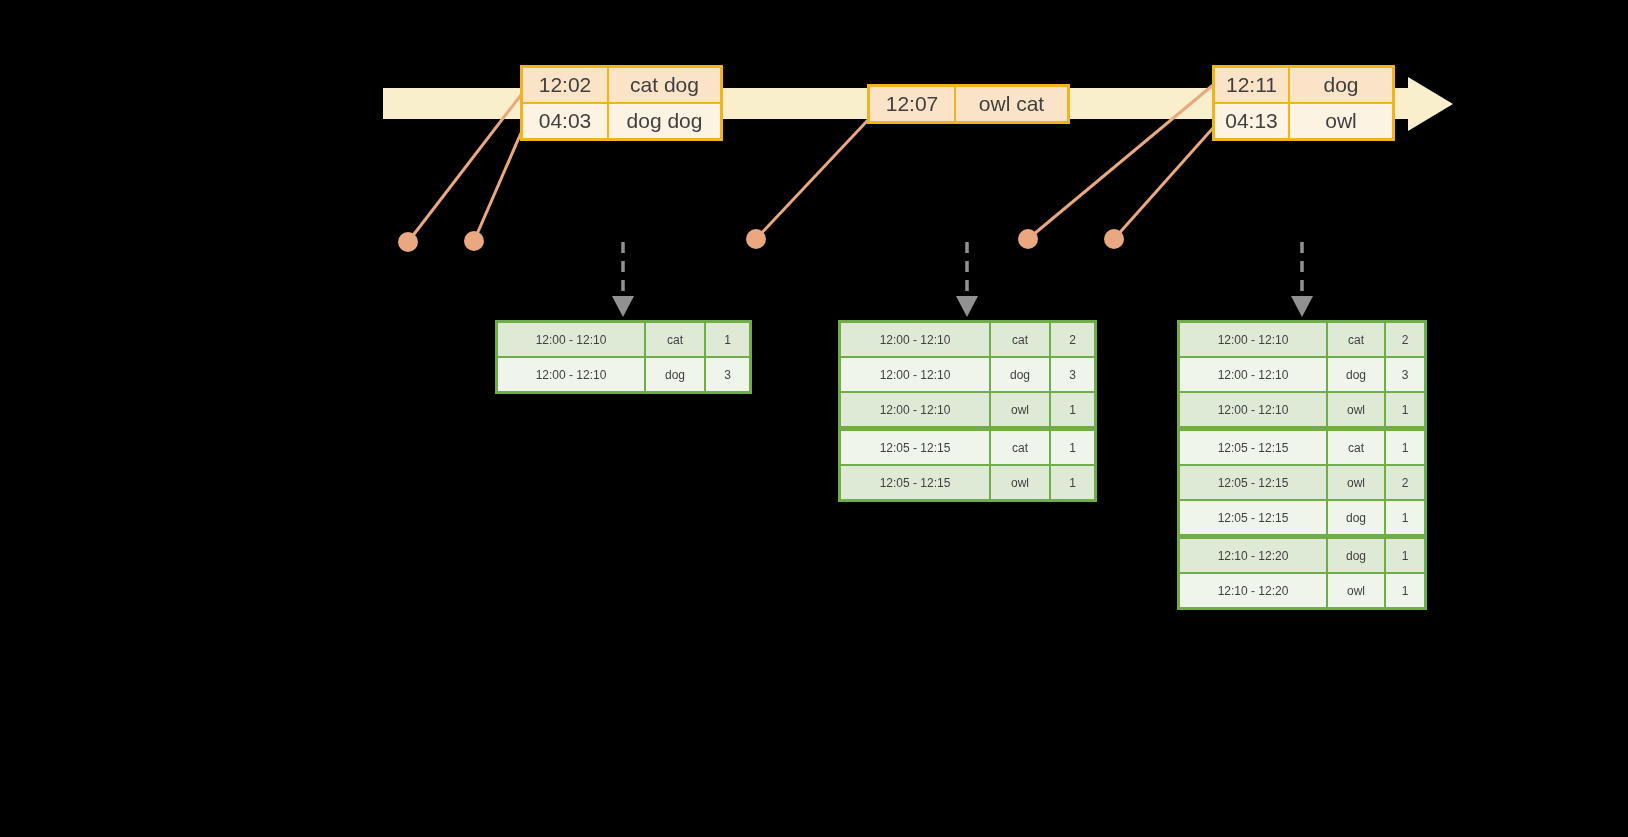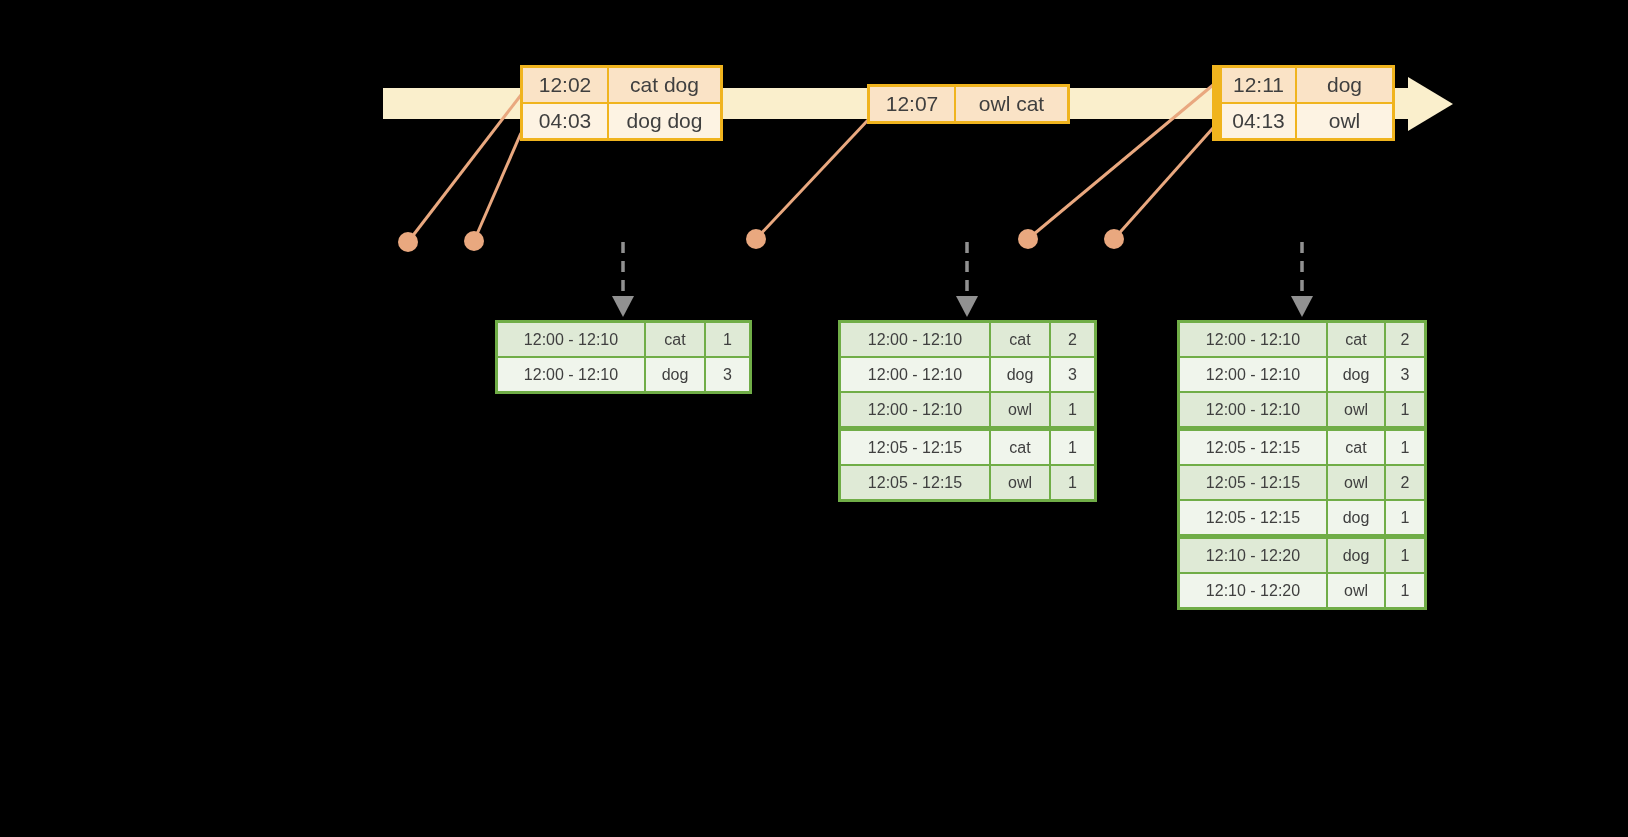--- a/index.html
+++ b/index.html
@@ -31,21 +31,21 @@
   .event-table{
     position:absolute;box-sizing:border-box;
     background:var(--gold);border:3px solid var(--gold);
     display:flex;flex-direction:column;gap:2px;
   }
   .event-row{display:grid;gap:2px;}
   .et-a{left:520px;top:65px;width:203px;}
   .et-a .event-row{grid-template-columns:84px 1fr;}
   .et-b{left:867px;top:84px;width:203px;}
   .et-b .event-row{grid-template-columns:84px 1fr;}
-  .et-c{left:1212px;top:65px;width:183px;padding-left:7px;}
+  .et-c{left:1212px;top:65px;width:183px;}
   .et-c .event-row{grid-template-columns:73px 1fr;}
   .event-table .cell{
     height:34px;display:flex;align-items:center;justify-content:center;
     font-size:21px;color:var(--text);
   }
   .event-row.shade-dark .cell{background:var(--peachDark);}
   .event-row.shade-light .cell{background:var(--peachLight);}
   
   .result-table{
     position:absolute;box-sizing:border-box;
@@ -56,21 +56,21 @@
   .result-row:first-child{margin-top:0;}
   .result-row.group-start{margin-top:5px;}
   .rt-1{left:495px;top:320px;width:257px;}
   .rt-1 .result-row{grid-template-columns:146px 58px 1fr;}
   .rt-2{left:838px;top:320px;width:259px;}
   .rt-2 .result-row{grid-template-columns:148px 58px 1fr;}
   .rt-3{left:1177px;top:320px;width:250px;}
   .rt-3 .result-row{grid-template-columns:146px 56px 1fr;}
   .result-table .cell{
     height:33px;display:flex;align-items:center;justify-content:center;
-    font-size:16px;color:var(--text);
+    font-size:12px;color:var(--text);
   }
   .result-row.shade-dark .cell{background:var(--greenDark);}
   .result-row.shade-light .cell{background:var(--greenLight);}
 </style>
 </head>
 <body>
 
 <div id="canvas" style="--background: #000000; --band: #FAEFCC; --gold: #F0B41E; --peachDark: #FAE3C6; --peachLight: #FDF3E3; --salmon: #E9A87F; --gray: #919191; --green: #70AD47; --greenDark: #DFEAD6; --greenLight: #F0F5EC; --text: #3F3F3F; --bg: #000000;">
 
   <div class="band"></div>

